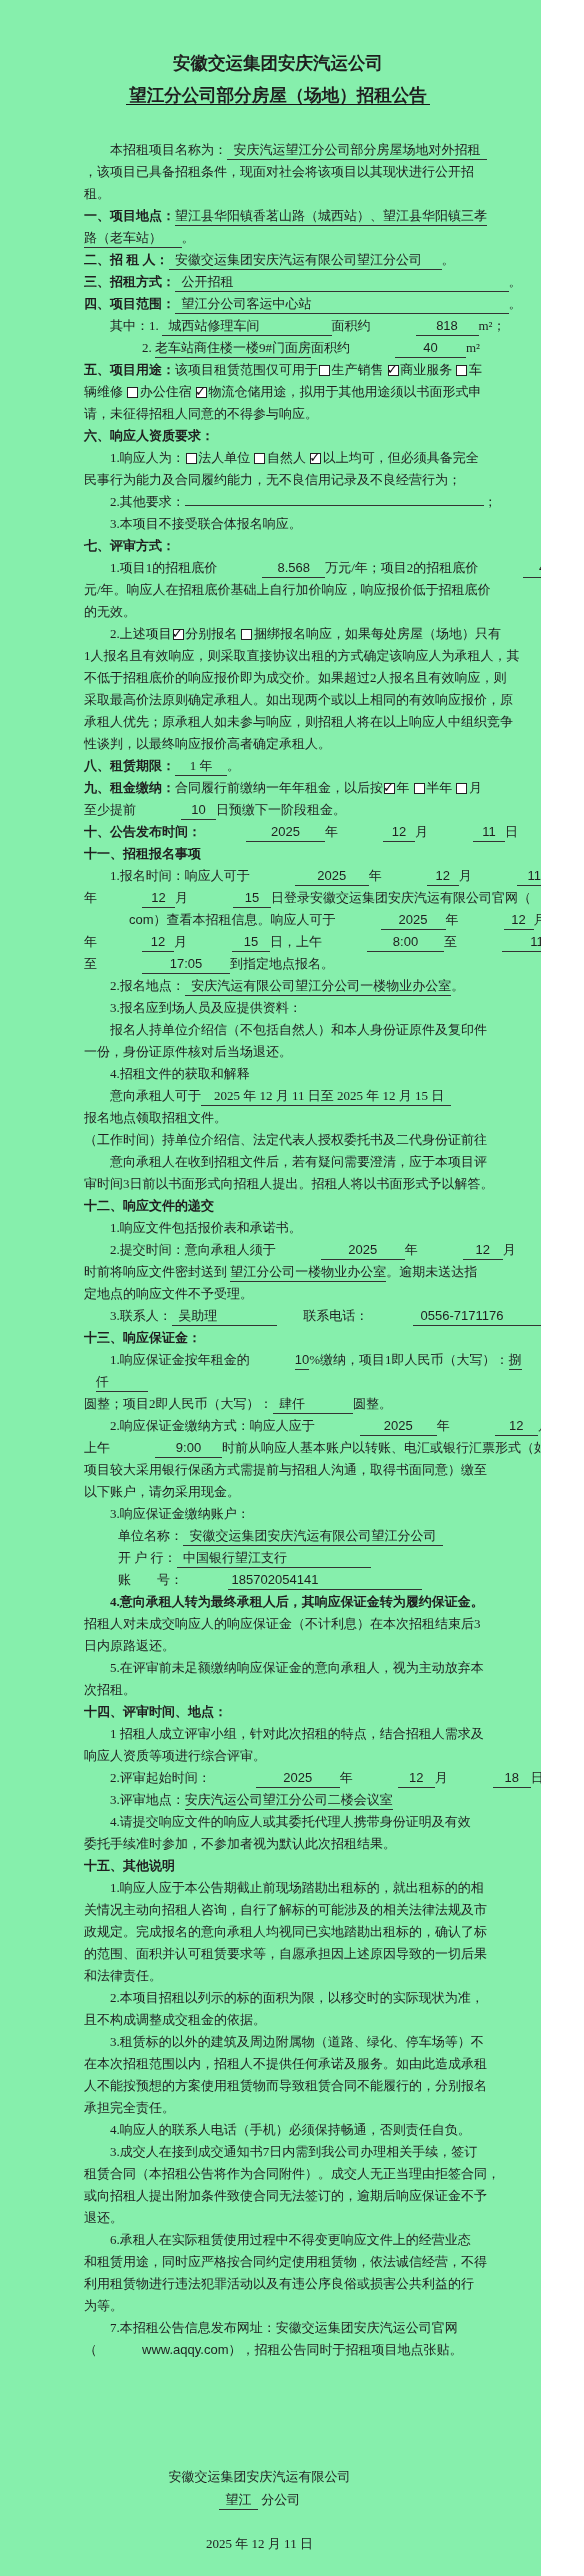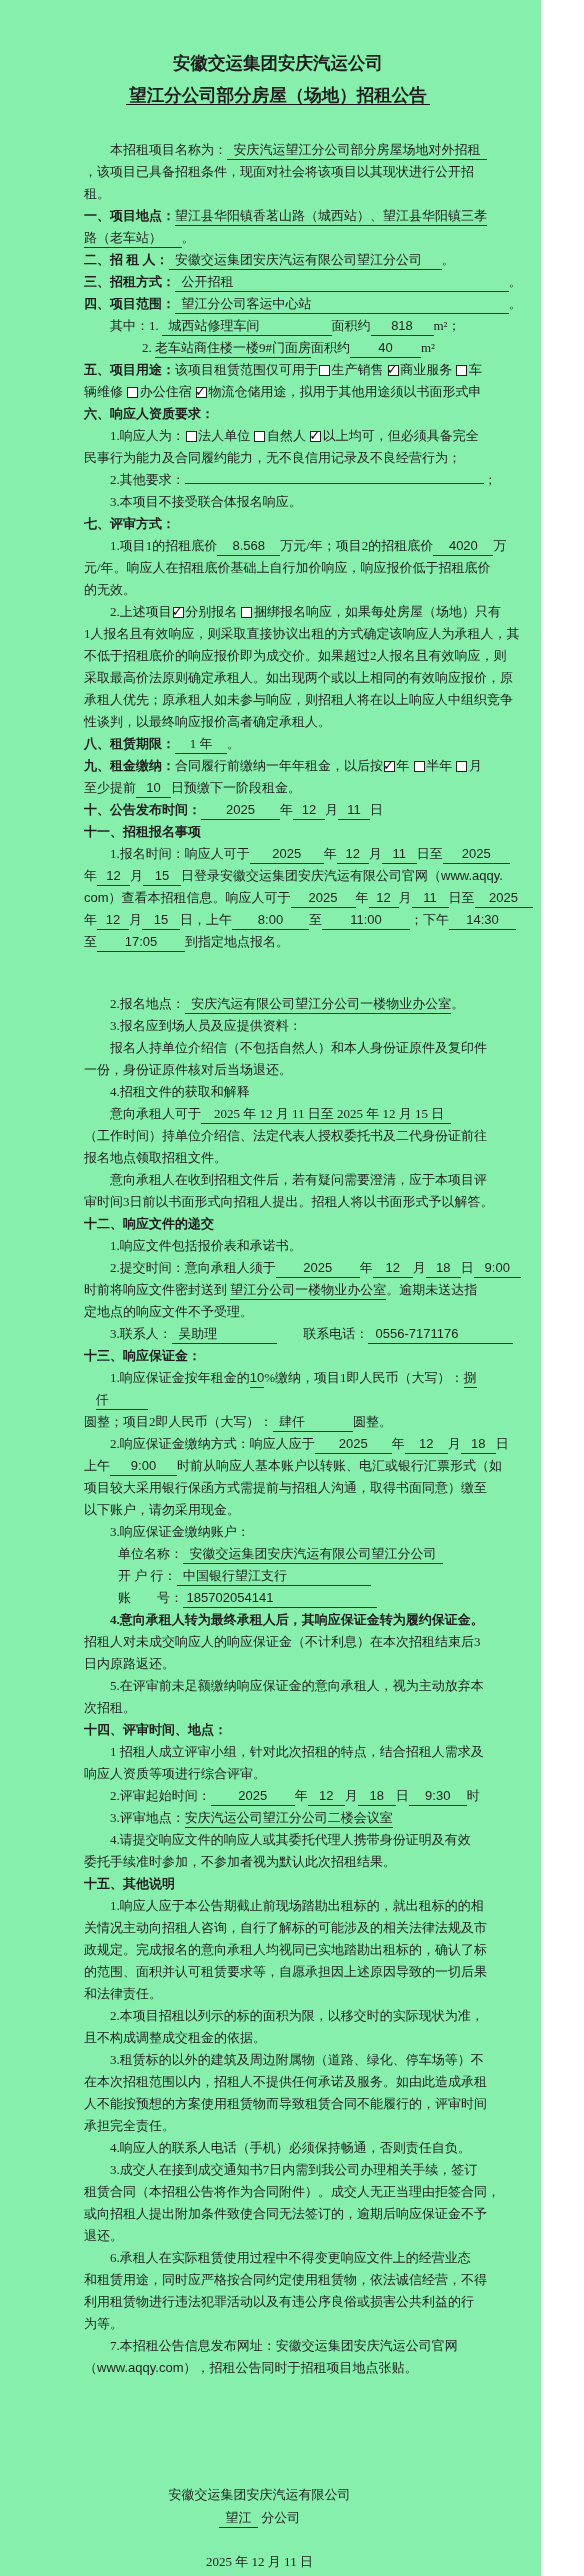--- a/index.html
+++ b/index.html
@@ -4,21 +4,21 @@
 <style>
   html,body{margin:0;padding:0;background:#ffffff;}
   .page{position:relative;width:541px;height:2576px;background:#86efac;box-sizing:border-box;
         padding:47px 69px 0 84px;overflow:hidden;color:#1f1f1f;
         font-family:"Liberation Serif","DejaVu Serif",serif;}
   .tline{font-size:17.5px;line-height:32px;font-weight:bold;text-align:center;white-space:pre;}
   .tline .u{border-bottom:1.7px solid #151515;padding:0 3.3px;}
   #body{margin-top:28px;}
   .line{font-size:13px;line-height:22px;white-space:pre;}
   .bold{font-weight:bold;}
-  .num{font-family:"Liberation Sans","DejaVu Sans",sans-serif;}
+  .num{font-family:"Liberation Sans","DejaVu Sans",sans-serif;margin-left:45px;}
   .u{display:inline-block;border-bottom:0.8px solid #333333;line-height:16.7px;vertical-align:baseline;}
   .ctr{text-align:center;}
   .cb{display:inline-block;width:11px;height:11px;border:1.3px solid #222;box-sizing:border-box;
       vertical-align:-1.7px;margin:0 1.7px 0 0.8px;position:relative;background:#fff;}
   .cb.ck::after{content:"\2713";position:absolute;left:-1.7px;top:-6.7px;font-size:13.4px;font-weight:bold;
       font-family:"DejaVu Sans",sans-serif;color:#111;}
   #footer{margin-top:104px;width:351px;text-align:center;}
   .fline{font-size:13px;line-height:23.4px;white-space:pre;}
   .fdate{margin-top:20px;}
 </style>
@@ -36,20 +36,21 @@
       <div class="line"><span class="">租。</span></div>
       <div class="line"><span class="bold">一、项目地点：</span><span class="u">望江县华阳镇香茗山路（城西站）、望江县华阳镇三孝</span></div>
       <div class="line"><span class="u" style="padding-right: 3ch;">路（老车站）</span><span class="">。</span></div>
       <div class="line"><span class="bold">二、招 租 人：</span><span class="u" style="padding-left: 1ch; padding-right: 3ch;">安徽交运集团安庆汽运有限公司望江分公司</span><span class="">。</span></div>
       <div class="line"><span class="bold">三、招租方式：</span><span class="u" style="min-width: 327px; padding-left: 1ch;">公开招租</span><span class="">。</span></div>
       <div class="line"><span class="bold">四、项目范围：</span><span class="u" style="min-width: 327px; padding-left: 1ch;">望江分公司客运中心站</span><span class="">。</span></div>
       <div class="line" style="padding-left: 26px;"><span class="">其中：1. </span><span class="u" style="min-width: 163px; padding-left: 1ch;">城西站修理车间</span><span class="">面积约</span><span class="u num ctr" style="min-width: 63px;">818</span><span class="">m²；</span></div>
       <div class="line" style="padding-left: 58px;"><span class="">2. </span><span class="u">老车站商住楼一楼9#门面房</span><span class="">面积约</span><span class="u num ctr" style="min-width: 71px;">40</span><span class="">m²</span></div>
       <div class="line"><span class="bold">五、项目用途：</span><span class="">该项目租赁范围仅可用于</span><span class="cb"></span><span class="">生产销售 </span><span class="cb ck"></span><span class="">商业服务 </span><span class="cb"></span><span class="">车</span></div>
       <div class="line"><span class="">辆维修 </span><span class="cb"></span><span class="">办公住宿 </span><span class="cb ck"></span><span class="">物流仓储用途，拟用于其他用途须以书面形式申</span></div>
+      <div class="line"><span class="">请，未征得招租人同意的不得参与响应。</span></div>
       <div class="line"><span class="bold">六、响应人资质要求：</span></div>
       <div class="line" style="padding-left: 26px;"><span class="">1.响应人为：</span><span class="cb"></span><span class="">法人单位 </span><span class="cb"></span><span class="">自然人 </span><span class="cb ck"></span><span class="">以上均可，但必须具备完全</span></div>
       <div class="line"><span class="">民事行为能力及合同履约能力，无不良信用记录及不良经营行为；</span></div>
       <div class="line" style="padding-left: 26px;"><span class="">2.其他要求：</span><span class="u" style="min-width: 299px;"></span><span class="">；</span></div>
       <div class="line" style="padding-left: 26px;"><span class="">3.本项目不接受联合体报名响应。</span></div>
       <div class="line"><span class="bold">七、评审方式：</span></div>
       <div class="line" style="padding-left: 26px;"><span class="">1.项目1的招租底价</span><span class="u num ctr" style="min-width: 63px;">8.568</span><span class="">万元/年；项目2的招租底价</span><span class="u num ctr" style="min-width: 60px;">4020</span><span class="">万</span></div>
       <div class="line"><span class="">元/年。响应人在招租底价基础上自行加价响应，响应报价低于招租底价</span></div>
       <div class="line"><span class="">的无效。</span></div>
       <div class="line" style="padding-left: 26px;"><span class="">2.上述项目</span><span class="cb ck"></span><span class="">分别报名 </span><span class="cb"></span><span class="">捆绑报名响应，如果每处房屋（场地）只有</span></div>
@@ -61,28 +62,28 @@
       <div class="line"><span class="bold">八、租赁期限：</span><span class="u ctr" style="min-width: 52px;">1 年</span><span class="">。</span></div>
       <div class="line"><span class="bold">九、租金缴纳：</span><span class="">合同履行前缴纳一年年租金，以后按</span><span class="cb ck"></span><span class="">年 </span><span class="cb"></span><span class="">半年 </span><span class="cb"></span><span class="">月</span></div>
       <div class="line"><span class="">至少提前</span><span class="u num ctr" style="min-width: 35px;">10</span><span class="">日预缴下一阶段租金。</span></div>
       <div class="line"><span class="bold">十、公告发布时间：</span><span class="u num ctr" style="min-width: 79px;">2025</span><span class="">年</span><span class="u num ctr" style="min-width: 32px;">12</span><span class="">月</span><span class="u num ctr" style="min-width: 32px;">11</span><span class="">日</span></div>
       <div class="line"><span class="bold">十一、招租报名事项</span></div>
       <div class="line" style="padding-left: 26px;"><span class="">1.报名时间：响应人可于</span><span class="u num ctr" style="min-width: 74px;">2025</span><span class="">年</span><span class="u num ctr" style="min-width: 32px;">12</span><span class="">月</span><span class="u num ctr" style="min-width: 35px;">11</span><span class="">日至</span><span class="u num ctr" style="min-width: 67px;">2025</span></div>
       <div class="line"><span class="">年</span><span class="u num ctr" style="min-width: 33px;">12</span><span class="">月</span><span class="u num ctr" style="min-width: 38px;">15</span><span class="">日登录安徽交运集团安庆汽运有限公司官网（</span><span class="num">www.aqqy.</span></div>
       <div class="line"><span class="num">com</span><span class="">）查看本招租信息。响应人可于</span><span class="u num ctr" style="min-width: 65px;">2025</span><span class="">年</span><span class="u num ctr" style="min-width: 30px;">12</span><span class="">月</span><span class="u num ctr" style="min-width: 37px;">11</span><span class="">日至</span><span class="u num ctr" style="min-width: 58px;">2025</span></div>
       <div class="line"><span class="">年</span><span class="u num ctr" style="min-width: 32px;">12</span><span class="">月</span><span class="u num ctr" style="min-width: 38px;">15</span><span class="">日，上午</span><span class="u num ctr" style="min-width: 77px;">8:00</span><span class="">至</span><span class="u num ctr" style="min-width: 88px;">11:00</span><span class="">；下午</span><span class="u num ctr" style="min-width: 67px;">14:30</span></div>
       <div class="line"><span class="">至</span><span class="u num ctr" style="min-width: 88px;">17:05</span><span class="">到指定地点报名。</span></div>
-      <div class="line" style="padding-left: 26px; margin-top: 40px;"><span class="">2.报名地点：</span><span class="u" style="padding-left: 1ch;">安庆汽运有限公司望江分公司一楼物业办公室</span><span class="">。</span></div>
+      <div class="line" style="padding-left: 26px;"><span class="">2.报名地点：</span><span class="u" style="padding-left: 1ch;">安庆汽运有限公司望江分公司一楼物业办公室</span><span class="">。</span></div>
       <div class="line" style="padding-left: 26px;"><span class="">3.报名应到场人员及应提供资料：</span></div>
       <div class="line" style="padding-left: 26px;"><span class="">报名人持单位介绍信（不包括自然人）和本人身份证原件及复印件</span></div>
       <div class="line"><span class="">一份，身份证原件核对后当场退还。</span></div>
       <div class="line" style="padding-left: 26px;"><span class="">4.招租文件的获取和解释</span></div>
       <div class="line" style="padding-left: 26px;"><span class="">意向承租人可于</span><span class="u" style="padding-left: 2ch; padding-right: 1ch;">2025 年 12 月 11 日至 2025 年 12 月 15 日</span></div>
+      <div class="line"><span class="">报名地点领取招租文件。</span></div>
       <div class="line"><span class="">（工作时间）持单位介绍信、法定代表人授权委托书及二代身份证前往</span></div>
-      <div class="line"><span class="">报名地点领取招租文件。</span></div>
       <div class="line" style="padding-left: 26px;"><span class="">意向承租人在收到招租文件后，若有疑问需要澄清，应于本项目评</span></div>
       <div class="line"><span class="">审时间3日前以书面形式向招租人提出。招租人将以书面形式予以解答。</span></div>
       <div class="line"><span class="bold">十二、响应文件的递交</span></div>
       <div class="line" style="padding-left: 26px;"><span class="">1.响应文件包括报价表和承诺书。</span></div>
       <div class="line" style="padding-left: 26px;"><span class="">2.提交时间：意向承租人须于</span><span class="u num ctr" style="min-width: 84px;">2025</span><span class="">年</span><span class="u num ctr" style="min-width: 40px;">12</span><span class="">月</span><span class="u num ctr" style="min-width: 35px;">18</span><span class="">日</span><span class="u num ctr" style="min-width: 47px;">9:00</span></div>
       <div class="line"><span class="">时前将响应文件密封送到 </span><span class="u">望江分公司一楼物业办公室</span><span class="">。逾期未送达指</span></div>
       <div class="line"><span class="">定地点的响应文件不予受理。</span></div>
       <div class="line" style="padding-left: 26px;"><span class="">3.联系人：</span><span class="u" style="min-width: 99px; padding-left: 1ch;">吴助理</span><span class="">　　</span><span class="">联系电话：</span><span class="u num" style="min-width: 138px; padding-left: 1ch;">0556-7171176</span></div>
       <div class="line"><span class="bold">十三、响应保证金：</span></div>
       <div class="line" style="padding-left: 26px;"><span class="">1.响应保证金按年租金的</span><span class="u num">10</span><span class="">%缴纳，项目1即人民币（大写）：</span><span class="u">捌</span></div>
@@ -111,21 +112,21 @@
       <div class="line"><span class="bold">十五、其他说明</span></div>
       <div class="line" style="padding-left: 26px;"><span class="">1.响应人应于本公告期截止前现场踏勘出租标的，就出租标的的相</span></div>
       <div class="line"><span class="">关情况主动向招租人咨询，自行了解标的可能涉及的相关法律法规及市</span></div>
       <div class="line"><span class="">政规定。完成报名的意向承租人均视同已实地踏勘出租标的，确认了标</span></div>
       <div class="line"><span class="">的范围、面积并认可租赁要求等，自愿承担因上述原因导致的一切后果</span></div>
       <div class="line"><span class="">和法律责任。</span></div>
       <div class="line" style="padding-left: 26px;"><span class="">2.本项目招租以列示的标的面积为限，以移交时的实际现状为准，</span></div>
       <div class="line"><span class="">且不构成调整成交租金的依据。</span></div>
       <div class="line" style="padding-left: 26px;"><span class="">3.租赁标的以外的建筑及周边附属物（道路、绿化、停车场等）不</span></div>
       <div class="line"><span class="">在本次招租范围以内，招租人不提供任何承诺及服务。如由此造成承租</span></div>
-      <div class="line"><span class="">人不能按预想的方案使用租赁物而导致租赁合同不能履行的，评审时间</span></div>
+      <div class="line"><span class="">人不能按预想的方案使用租赁物而导致租赁合同不能履行的，分别报名</span></div>
       <div class="line"><span class="">承担完全责任。</span></div>
       <div class="line" style="padding-left: 26px;"><span class="">4.响应人的联系人电话（手机）必须保持畅通，否则责任自负。</span></div>
       <div class="line" style="padding-left: 26px;"><span class="">3.成交人在接到成交通知书7日内需到我公司办理相关手续，签订</span></div>
       <div class="line"><span class="">租赁合同（本招租公告将作为合同附件）。成交人无正当理由拒签合同，</span></div>
       <div class="line"><span class="">或向招租人提出附加条件致使合同无法签订的，逾期后响应保证金不予</span></div>
       <div class="line"><span class="">退还。</span></div>
       <div class="line" style="padding-left: 26px;"><span class="">6.承租人在实际租赁使用过程中不得变更响应文件上的经营业态</span></div>
       <div class="line"><span class="">和租赁用途，同时应严格按合同约定使用租赁物，依法诚信经营，不得</span></div>
       <div class="line"><span class="">利用租赁物进行违法犯罪活动以及有违公序良俗或损害公共利益的行</span></div>
       <div class="line"><span class="">为等。</span></div>

